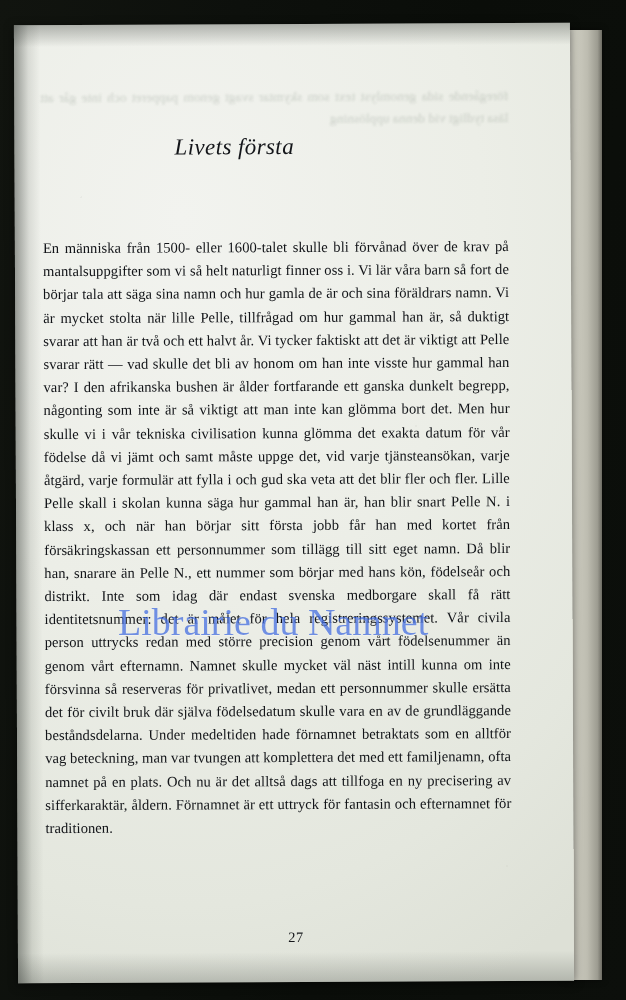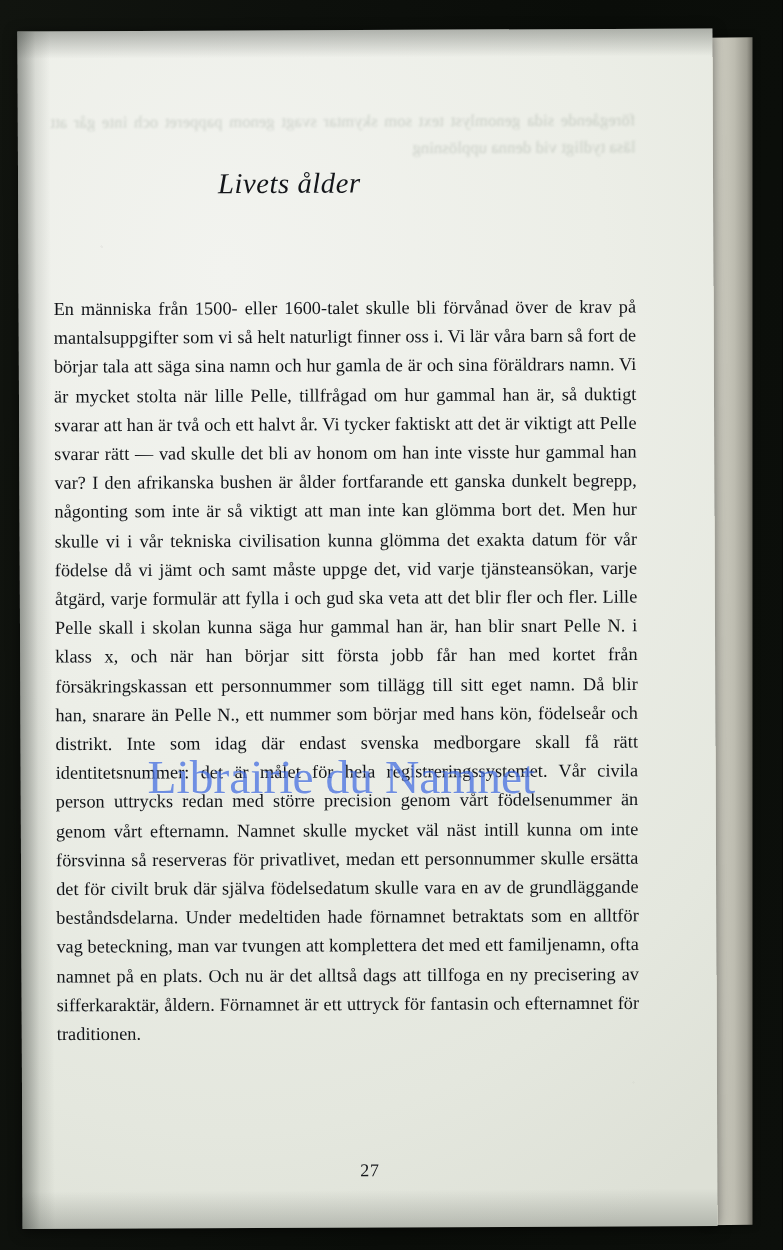--- a/index.html
+++ b/index.html
@@ -171,21 +171,21 @@
     <div class="page-block"></div>
 
     <div class="page">
       <div class="speckle"></div>
       <div class="gutter"></div>
       <div class="top-shadow"></div>
       <div class="bottom-shadow"></div>
 
       <div class="bleed">föregående sida genomlyst text som skymtar svagt genom papperet och inte går att läsa tydligt vid denna upplösning</div>
 
-      <div class="chapter-title">Livets ålder</div>
+      <div class="chapter-title">Livets första</div>
 
       <div class="body-col">
         <p>En människa från 1500- eller 1600-talet skulle bli förvånad över de krav på mantalsuppgifter som vi så helt naturligt finner oss i. Vi lär våra barn så fort de börjar tala att säga sina namn och hur gamla de är och sina föräldrars namn. Vi är mycket stolta när lille Pelle, tillfrågad om hur gammal han är, så duktigt svarar att han är två och ett halvt år. Vi tycker faktiskt att det är viktigt att Pelle svarar rätt — vad skulle det bli av honom om han inte visste hur gammal han var? I den afrikanska bushen är ålder fortfarande ett ganska dunkelt begrepp, någonting som inte är så viktigt att man inte kan glömma bort det. Men hur skulle vi i vår tekniska civilisation kunna glömma det exakta datum för vår födelse då vi jämt och samt måste uppge det, vid varje tjänsteansökan, varje åtgärd, varje formulär att fylla i och gud ska veta att det blir fler och fler. Lille Pelle skall i skolan kunna säga hur gammal han är, han blir snart Pelle N. i klass x, och när han börjar sitt första jobb får han med kortet från försäkringskassan ett personnummer som tillägg till sitt eget namn. Då blir han, snarare än Pelle N., ett nummer som börjar med hans kön, födelseår och distrikt. Inte som idag där endast svenska medborgare skall få rätt identitetsnummer: det är målet för hela registreringssystemet. Vår civila person uttrycks redan med större precision genom vårt födelsenummer än genom vårt efternamn. Namnet skulle mycket väl näst intill kunna om inte försvinna så reserveras för privatlivet, medan ett personnummer skulle ersätta det för civilt bruk där själva födelsedatum skulle vara en av de grundläggande beståndsdelarna. Under medeltiden hade förnamnet betraktats som en alltför vag beteckning, man var tvungen att komplettera det med ett familjenamn, ofta namnet på en plats. Och nu är det alltså dags att tillfoga en ny precisering av sifferkaraktär, åldern. Förnamnet är ett uttryck för fantasin och efternamnet för traditionen.</p>
       </div>
 
       <div class="folio">27</div>
     </div>
   </div>
 
   <div class="watermark">Librairie du Namnet</div>

